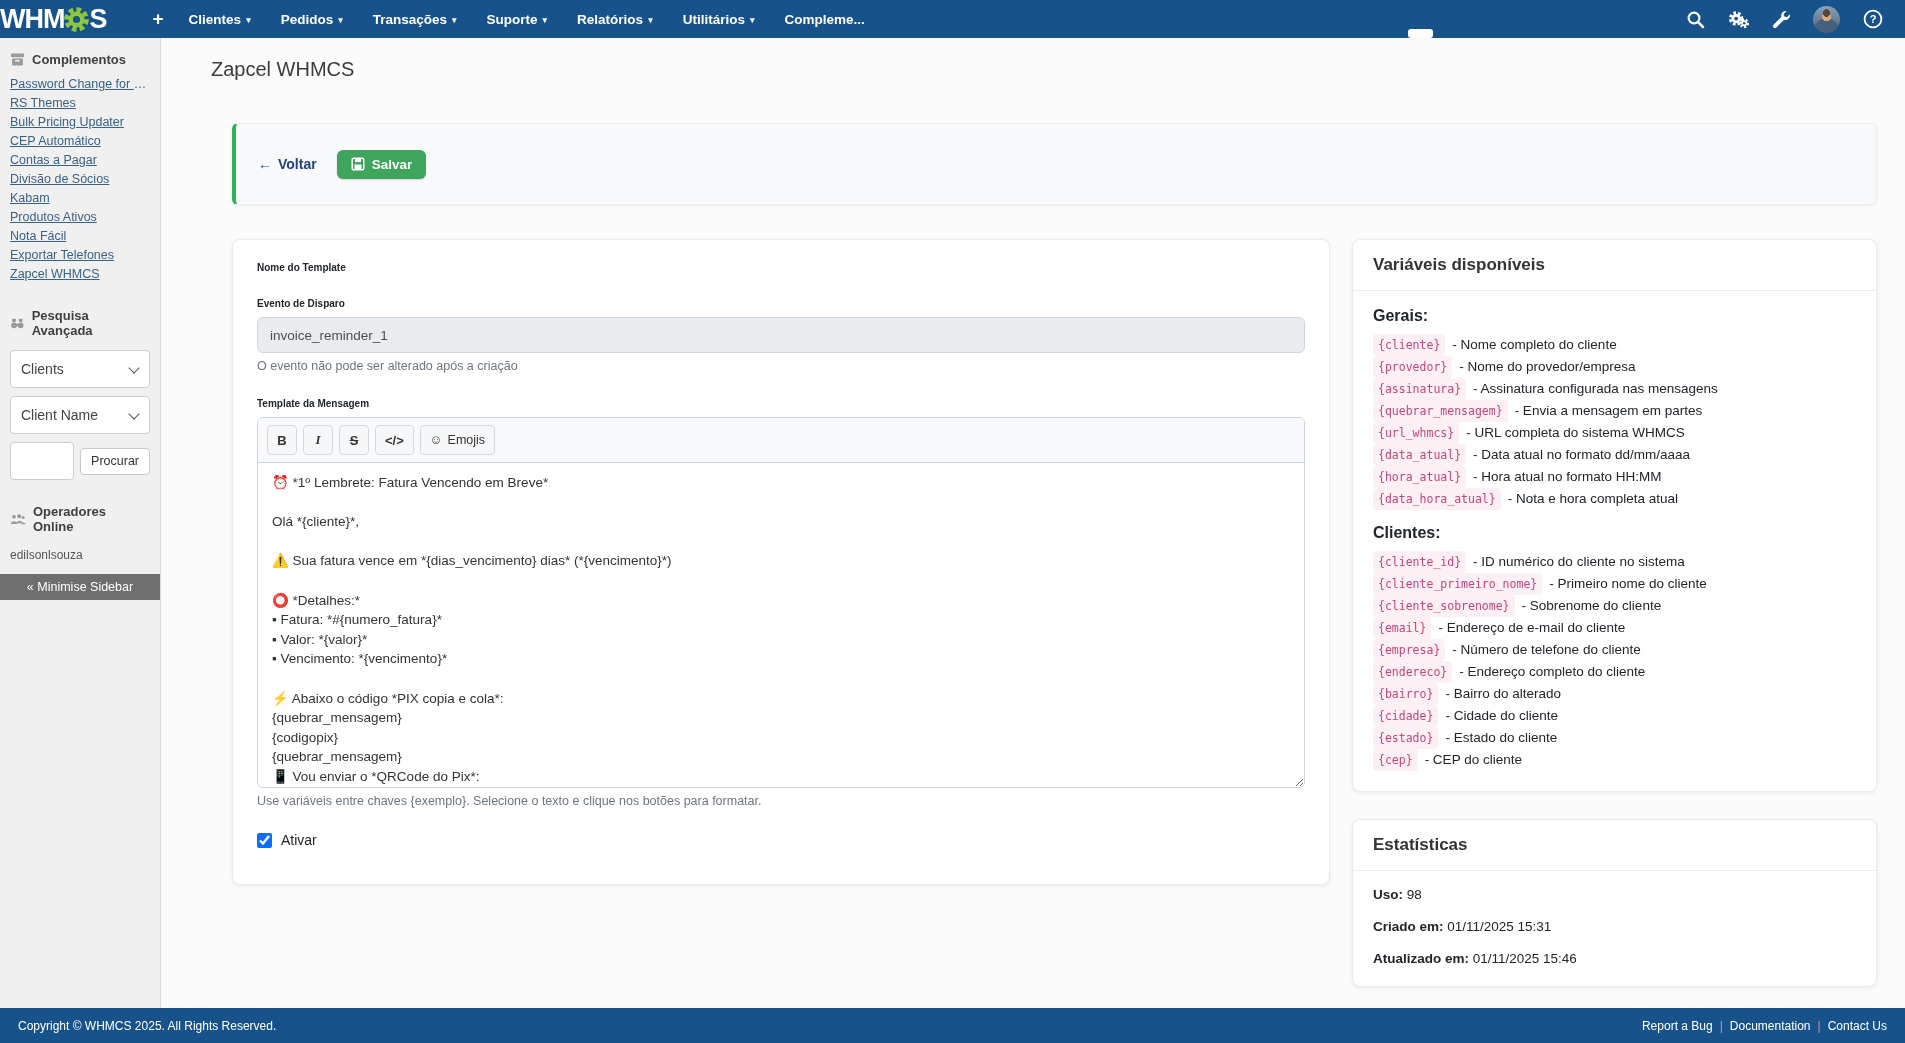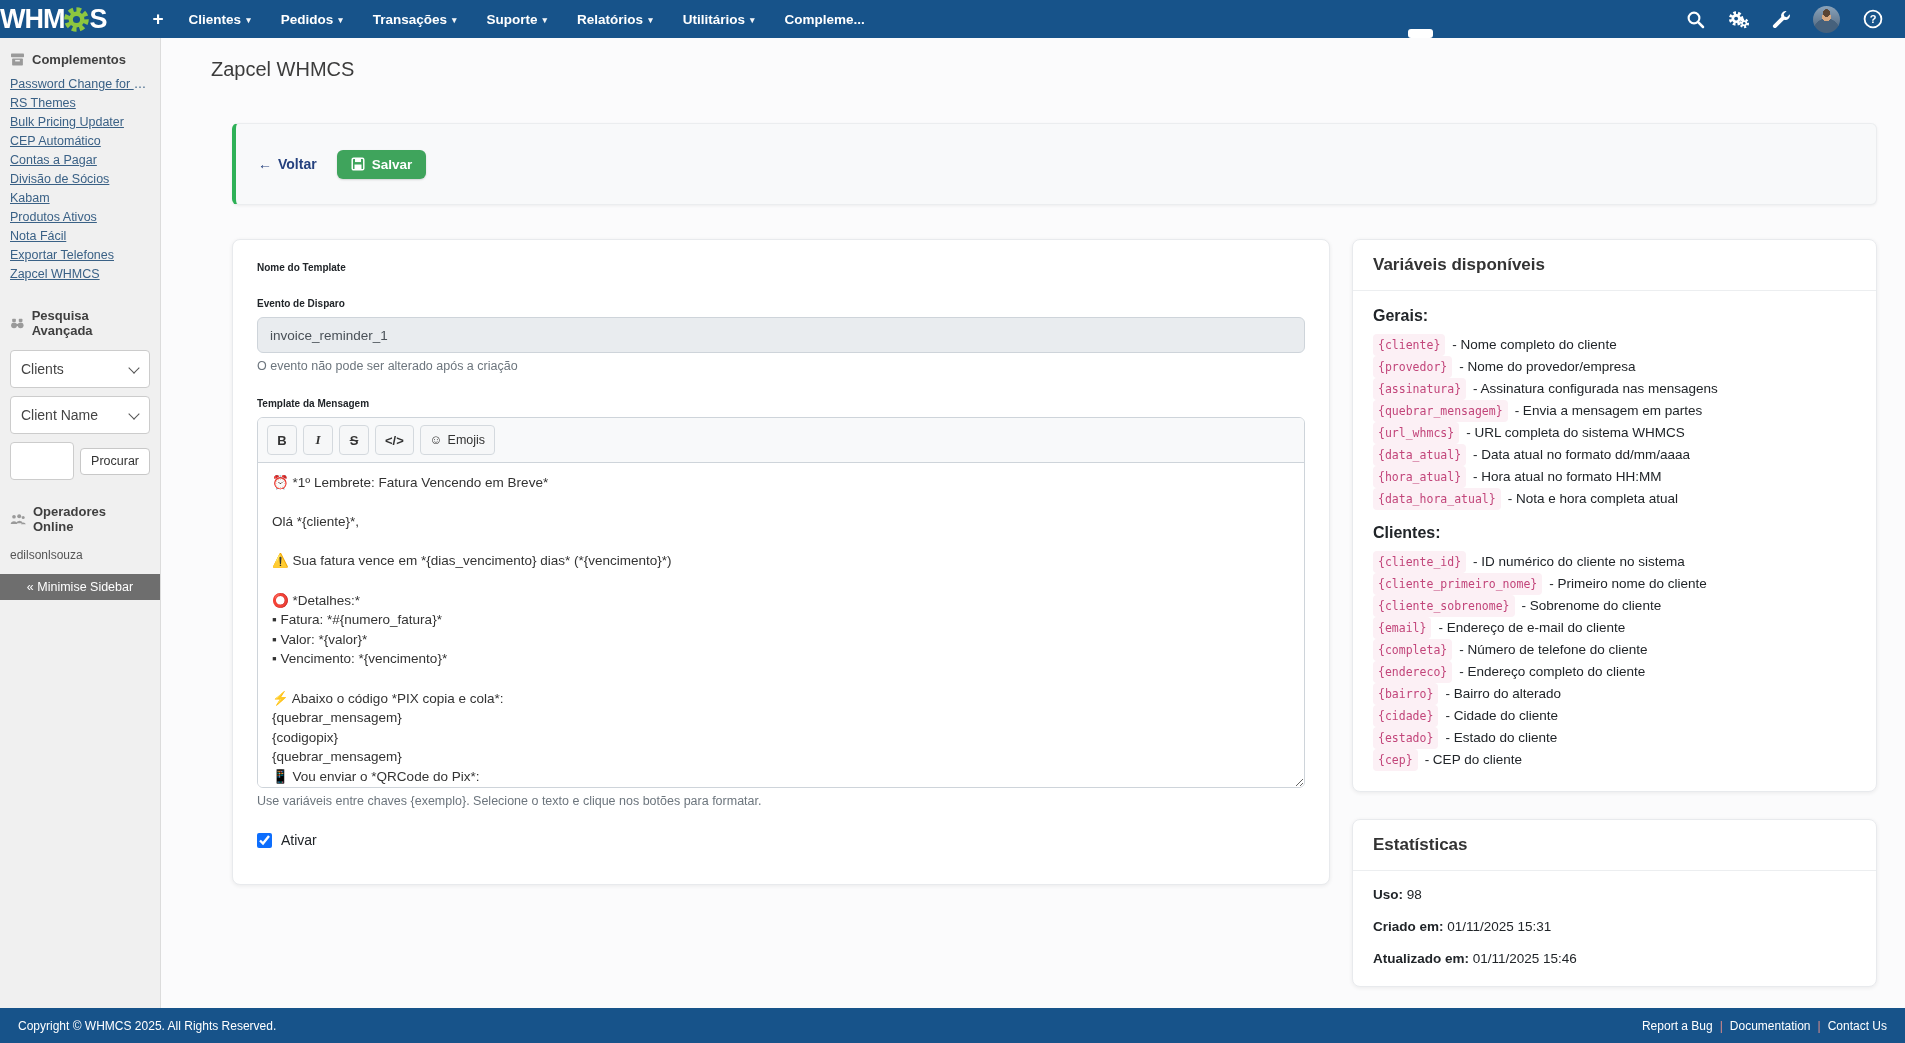--- a/index.html
+++ b/index.html
@@ -409,21 +409,21 @@
                     <code class="var-chip">{cliente_sobrenome}</code>
                     <span class="var-desc">- Sobrenome do cliente</span>
                   </div>
 
                   <div class="var-row">
                     <code class="var-chip">{email}</code>
                     <span class="var-desc">- Endereço de e-mail do cliente</span>
                   </div>
 
                   <div class="var-row">
-                    <code class="var-chip">{completa}</code>
+                    <code class="var-chip">{empresa}</code>
                     <span class="var-desc">- Número de telefone do cliente</span>
                   </div>
 
                   <div class="var-row">
                     <code class="var-chip">{endereco}</code>
                     <span class="var-desc">- Endereço completo do cliente</span>
                   </div>
 
                   <div class="var-row">
                     <code class="var-chip">{bairro}</code>

